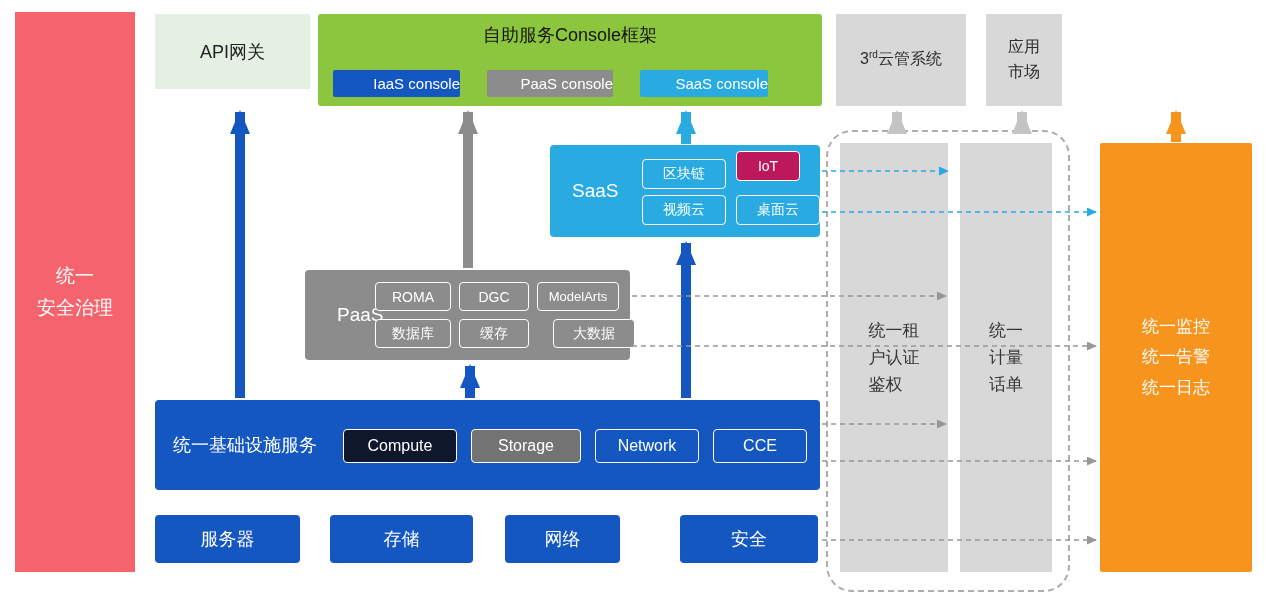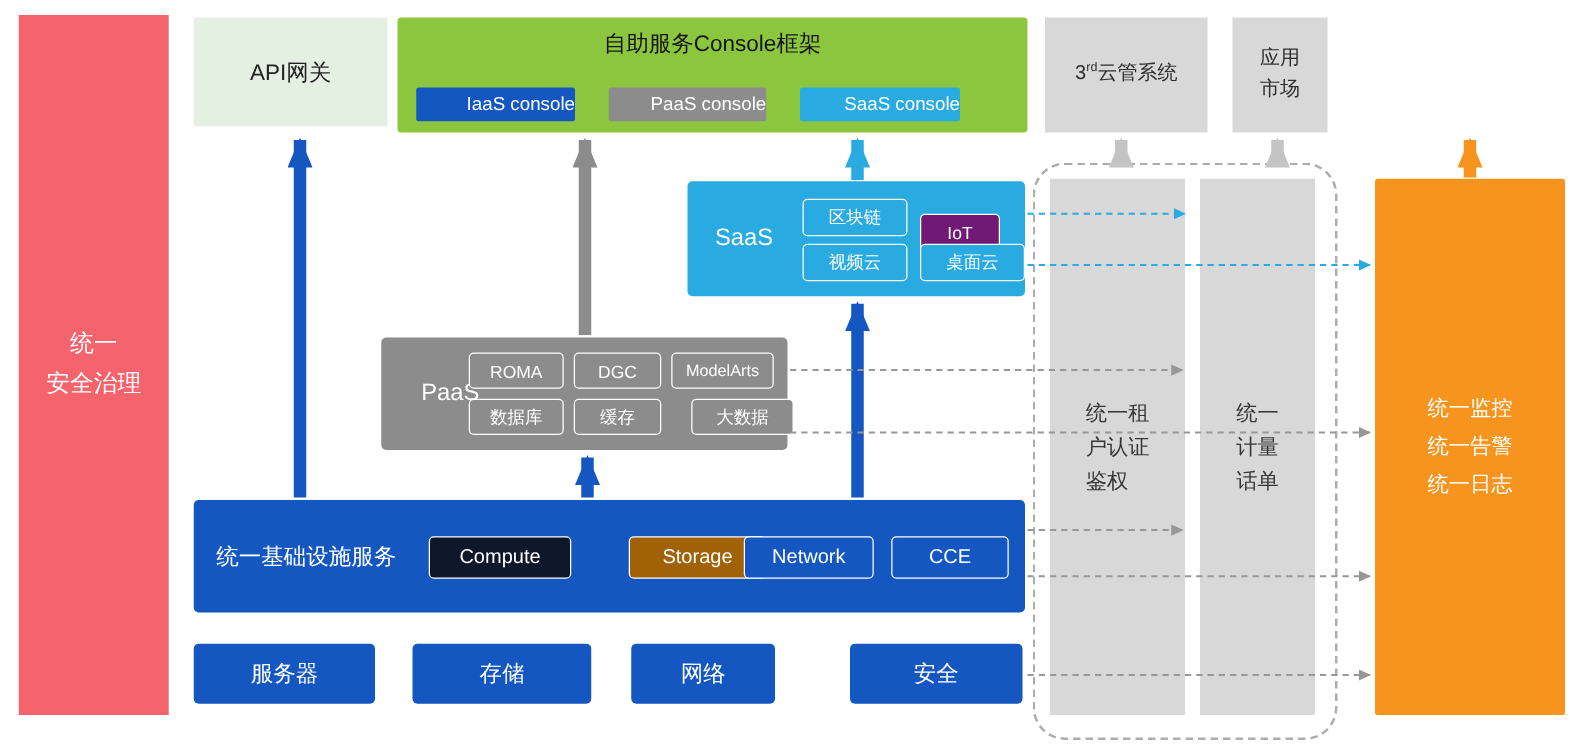--- a/index.html
+++ b/index.html
@@ -28,21 +28,21 @@
 </head>
 <body>
 
 <div class="stage">
 
   <div class="box red" style="left:15px;top:12px;width:120px;height:560px;">
     <span class="pre">统一
 安全治理</span>
   </div>
 
-  <div class="box ltgreen" style="left:155px;top:14px;width:155px;height:87px;">
+  <div class="box ltgreen" style="left:155px;top:14px;width:155px;height:75px;">
     <span>API网关</span>
   </div>
 
   <div class="box green" style="left:318px;top:14px;width:504px;height:92px;">
     <div class="console-title">自助服务Console框架</div>
     <div class="chip" style="left:15px;top:56px;width:127px;height:27px;background:#1557C0;">
       <span>IaaS console</span>
     </div>
     <div class="chip" style="left:169px;top:56px;width:126px;height:27px;background:#8C8C8C;">
       <span>PaaS console</span>
@@ -60,21 +60,21 @@
     <span class="pre">应用
 市场</span>
   </div>
 
 
   <div class="box cyanbox" style="left:550px;top:145px;width:270px;height:92px;">
     <span class="side-label" style="left:22px;">SaaS</span>
     <div class="sub" style="left:92px;top:14px;width:82px;height:28px;background:#29ABE2;">
         <span>区块链</span>
       </div>
-    <div class="sub" style="left:186px;top:26px;width:62px;height:28px;background:#701a75;">
+    <div class="sub" style="left:186px;top:6px;width:62px;height:28px;background:#be185d;">
         <span>IoT</span>
       </div>
     <div class="sub" style="left:92px;top:50px;width:82px;height:28px;background:#29ABE2;">
         <span>视频云</span>
       </div>
     <div class="sub" style="left:186px;top:50px;width:82px;height:28px;background:#29ABE2;">
         <span>桌面云</span>
       </div>
   </div>
 
@@ -98,21 +98,21 @@
     <div class="sub" style="left:248px;top:49px;width:80px;height:27px;background:#8C8C8C;">
         <span>大数据</span>
       </div>
   </div>
 
   <div class="box bluebox" style="left:155px;top:400px;width:665px;height:90px;">
     <span class="side-label" style="left:18px;font-size:18px;">统一基础设施服务</span>
     <div class="sub" style="left:188px;top:29px;width:112px;height:32px;background:#0f172a;font-size:16px;align-items:center;">
         <span>Compute</span>
       </div>
-    <div class="sub" style="left:316px;top:29px;width:108px;height:32px;background:#a16207;font-size:16px;margin-left:32px;">
+    <div class="sub" style="left:316px;top:29px;width:108px;height:32px;background:#737373;font-size:16px;">
         <span>Storage</span>
       </div>
     <div class="sub" style="left:440px;top:29px;width:102px;height:32px;background:#1557C0;font-size:16px;">
         <span>Network</span>
       </div>
     <div class="sub" style="left:558px;top:29px;width:92px;height:32px;background:#1557C0;font-size:16px;">
         <span>CCE</span>
       </div>
   </div>
 

